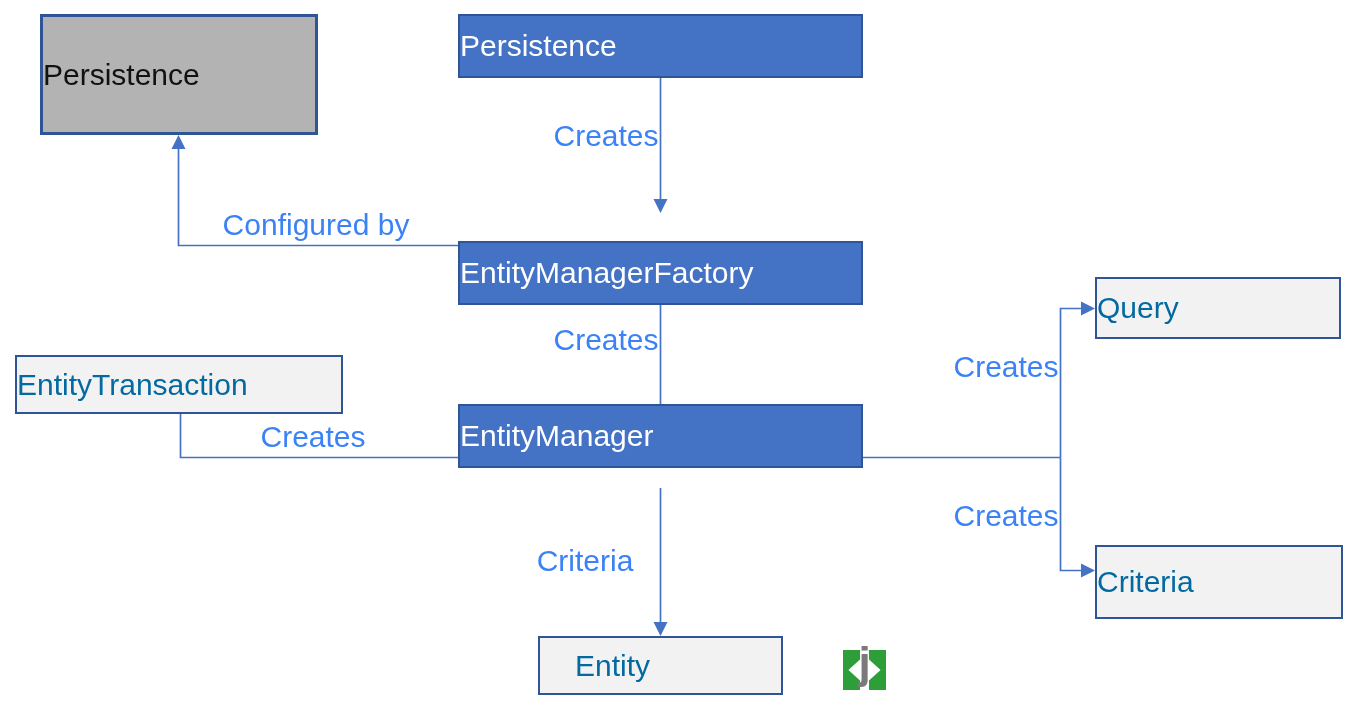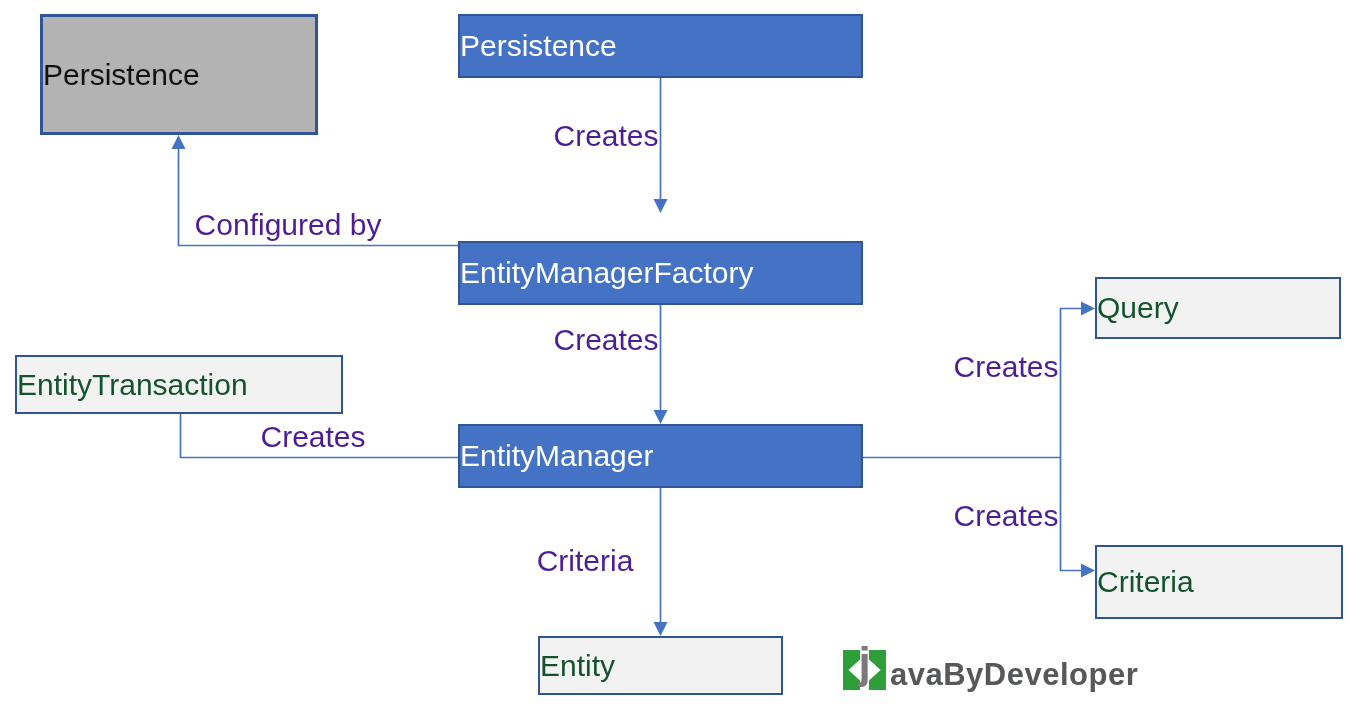--- a/index.html
+++ b/index.html
@@ -35,27 +35,27 @@
     color:#fff;
   }
   .node.gray{
     background:var(--gray-fill);
     border:3px solid var(--border-blue);
     color:#111;
   }
   .node.light{
     background:var(--light-fill);
     border:2.5px solid var(--border-blue);
-    color:#14532d;
+    color:#0369a1;
   }
   .edge-label{
     position:absolute;
     transform:translate(-50%,-50%);
     font-size:30px;
-    color:#4c1d95;
+    color:#3b82f6;
     white-space:nowrap;
   }
   svg.wires{position:absolute;left:0;top:0;width:1350px;height:709px;}
   svg.wires path{stroke:var(--connector);stroke-width:1.7;fill:none;}
   svg.wires polygon{fill:var(--connector);stroke:none;}
   
   .logo{
     position:absolute;left:843px;top:648px;
     display:flex;align-items:flex-start;
   }
@@ -147,52 +147,51 @@
   </div>
 
   <div class="node blue" style="left:458px;top:213px;width:405px;height:64px;margin-top:28px;">
     <span>EntityManagerFactory</span>
   </div>
 
   <div class="node light" style="left:15px;top:331px;width:328px;height:59px;margin-top:24px;">
     <span>EntityTransaction</span>
   </div>
 
-  <div class="node blue" style="left:458px;top:424px;width:405px;height:64px;">
+  <div class="node blue" style="left:458px;top:404px;width:405px;height:64px;">
     <span>EntityManager</span>
   </div>
 
   <div class="node light" style="left:1095px;top:277px;width:246px;height:62px;">
     <span>Query</span>
   </div>
 
   <div class="node light" style="left:1095px;top:545px;width:248px;height:74px;">
     <span>Criteria</span>
   </div>
 
-  <div class="node light" style="left:538px;top:636px;width:245px;height:59px;">
+  <div class="node light" style="left:538px;top:636px;width:245px;height:59px;padding-left:35px;">
     <span>Entity</span>
   </div>
 
   <div class="edge-label" style="left:606px;top:136px;">Creates</div>
 
-  <div class="edge-label" style="left:288px;top:225px;">Configured by</div>
+  <div class="edge-label" style="left:316px;top:225px;">Configured by</div>
 
   <div class="edge-label" style="left:606px;top:340px;">Creates</div>
 
   <div class="edge-label" style="left:313px;top:437px;">Creates</div>
 
   <div class="edge-label" style="left:1006px;top:367px;">Creates</div>
 
   <div class="edge-label" style="left:1006px;top:516px;">Creates</div>
 
   <div class="edge-label" style="left:585px;top:561px;">Criteria</div>
 
   <div class="logo">
     <span class="logo-icon">
       <span class="logo-bracket left"></span>
       <span class="logo-bracket right"></span>
       <span class="logo-j">j</span>
     </span>
-    <span class="logo-text">avaByDeveloper</span>
   </div>
 
 </div>
 
 </body></html>

